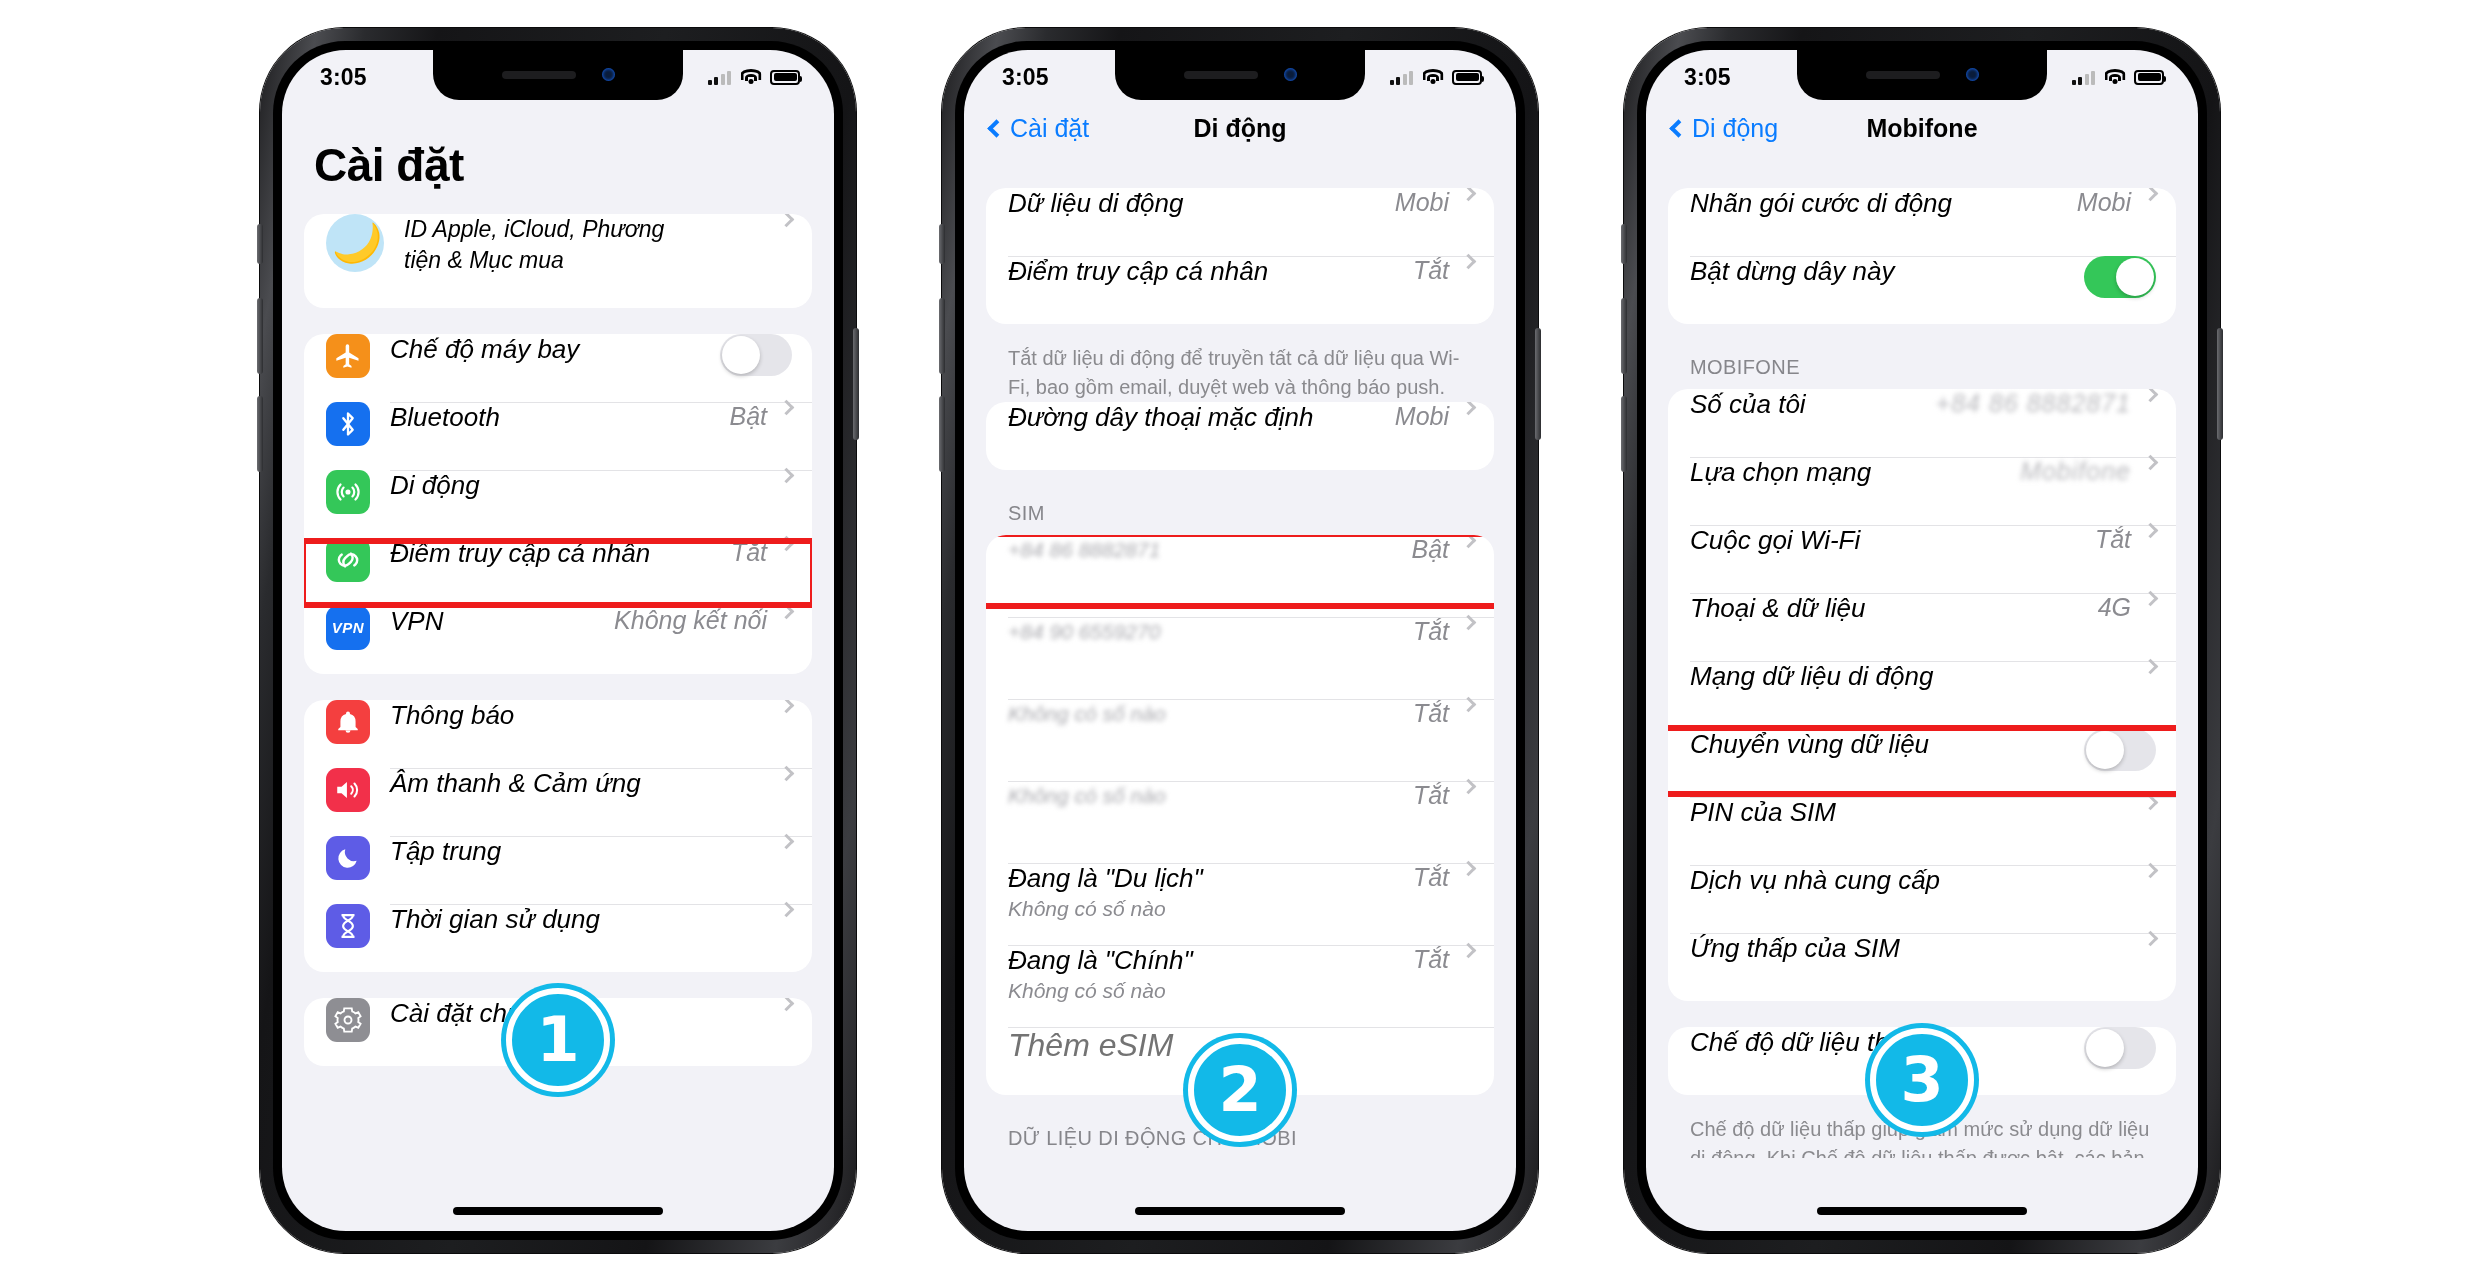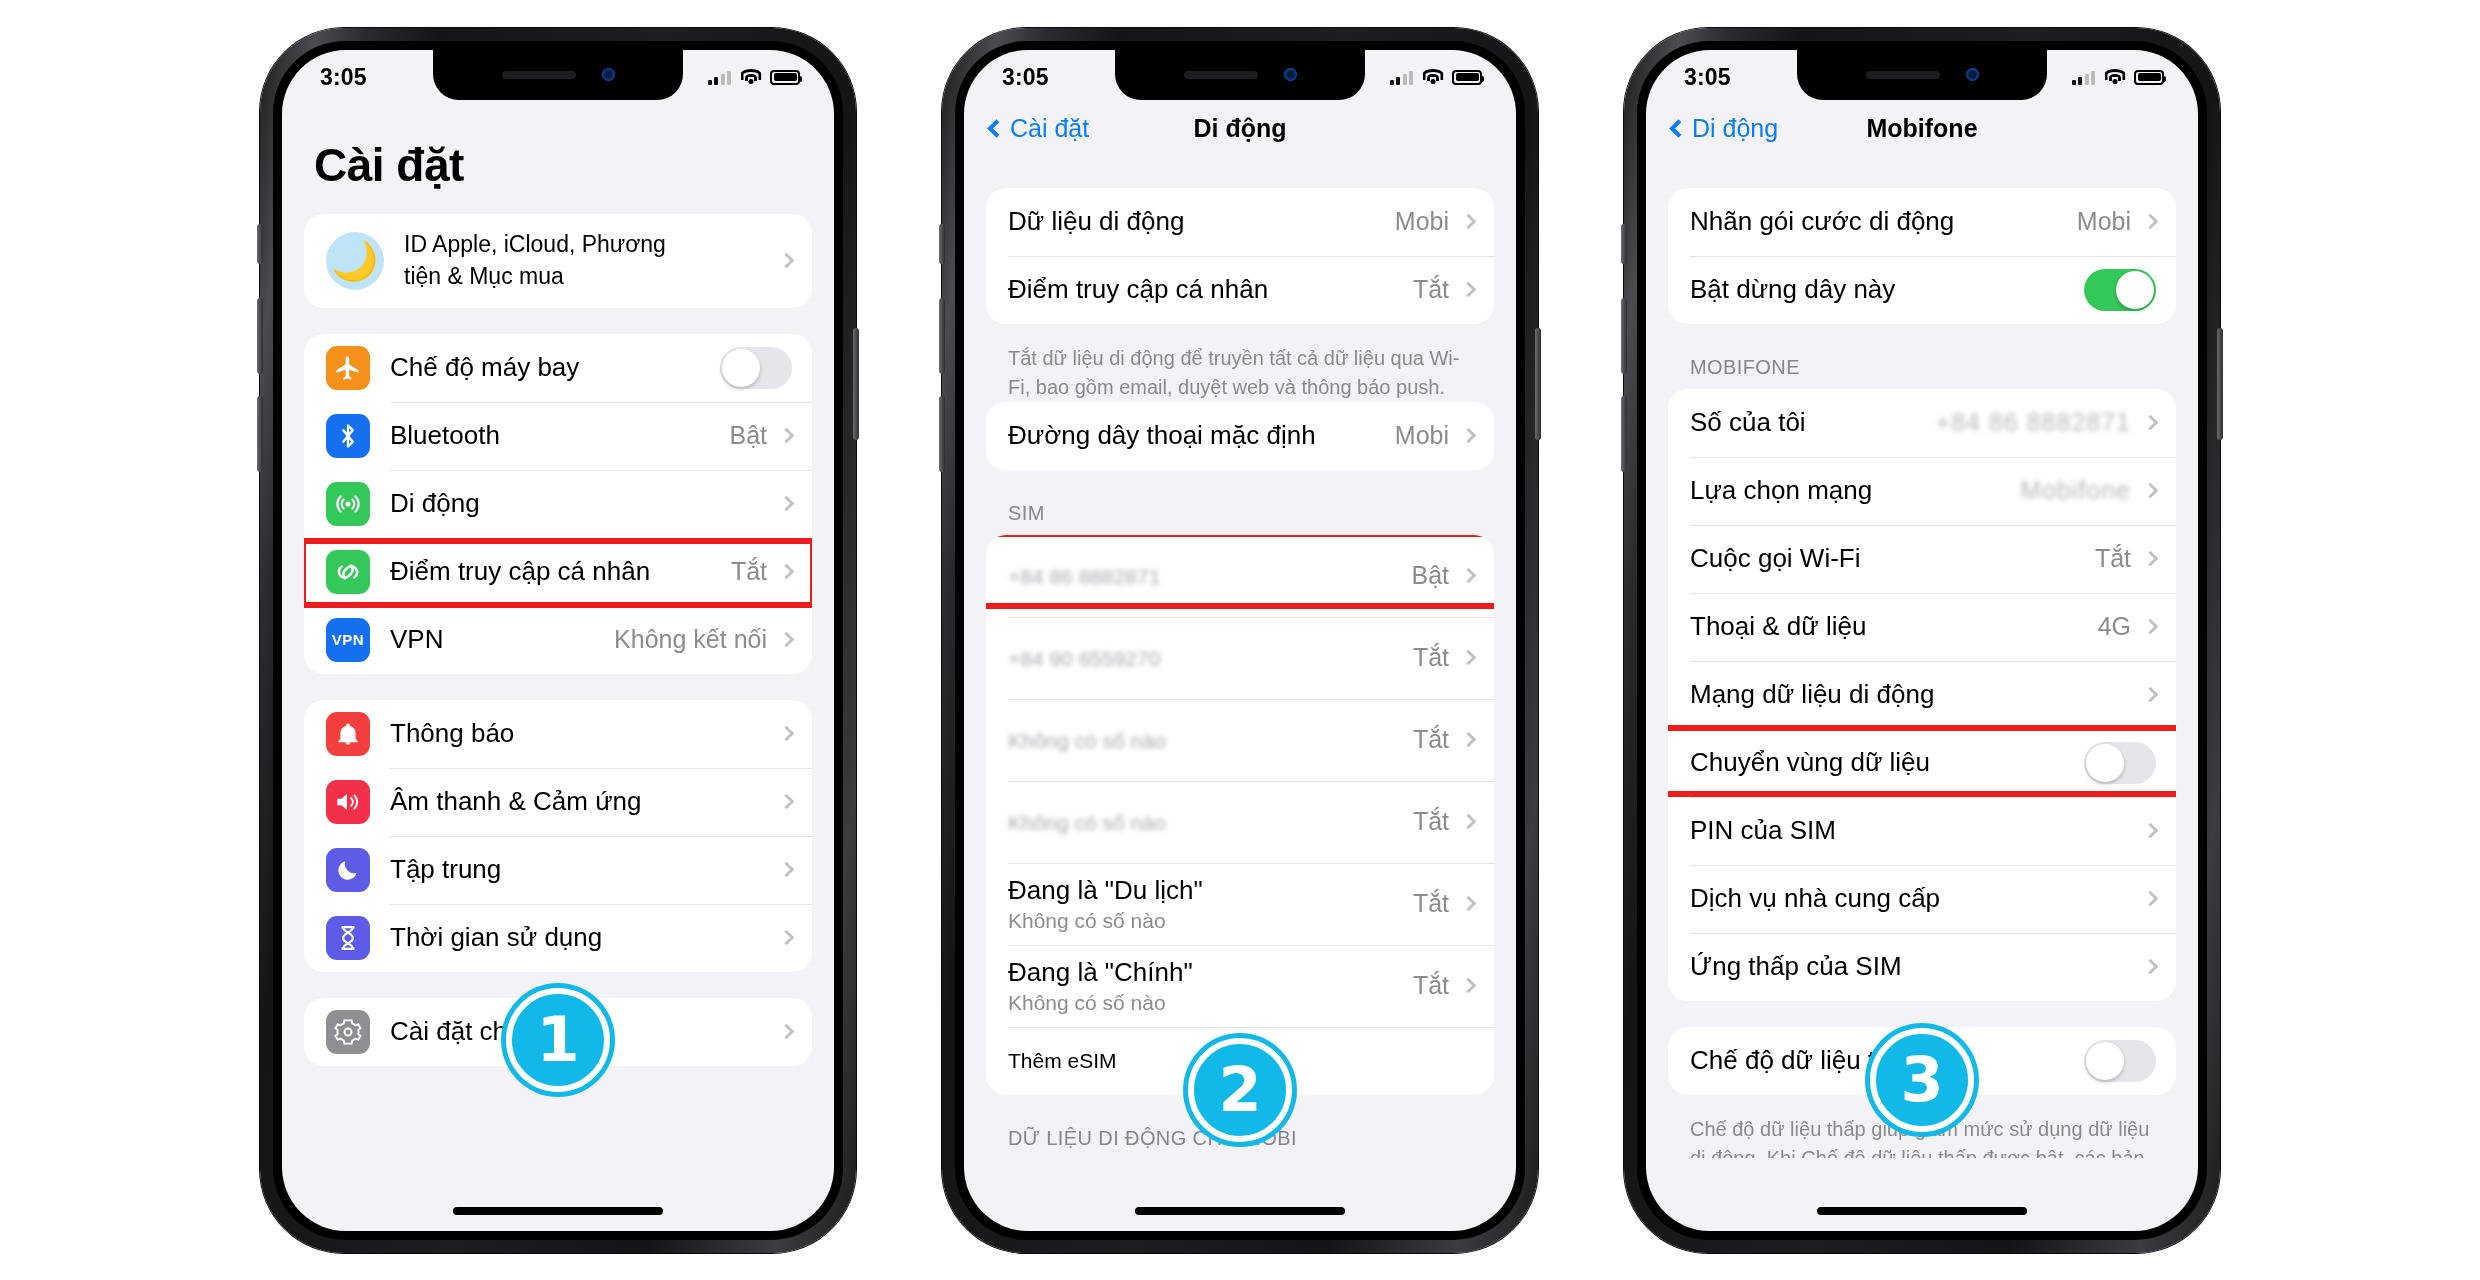--- a/index.html
+++ b/index.html
@@ -96,35 +96,35 @@
   }
   .back-btn { display: flex; align-items: center; gap: 7px; color: #0a7cff; font-size: 25px; cursor: pointer; }
   .chev-left { width: 13px; height: 13px; border-left: 4px solid #0a7cff; border-bottom: 4px solid #0a7cff; transform: rotate(45deg); display:inline-block; }
   .nav-title { position: absolute; left: 0; right: 0; text-align: center; font-size: 25px; font-weight: bold; color: #000; pointer-events: none; }
 
   
   .content { padding: 0 22px; position: relative; }
   .big-title { font-size: 46px; font-weight: bold; color: #000; padding: 38px 10px 22px 10px; letter-spacing: -.5px; }
   .group { background: #fff; border-radius: 20px; overflow: hidden; margin-bottom: 26px; }
   .group.tight { margin-bottom: 14px; }
-  .row { display: flex; align-items: center; min-height: 68px; padding: 0 20px 0 22px; position: relative; }
+  .row { display: flex; align-items: flex-start; min-height: 68px; padding: 0 20px 0 22px; position: relative; font-style: italic; }
   .row + .row::before { content:''; position:absolute; left: 22px; right: 0; top: 0; height: 1px; background: #e3e3e6; }
   .row.with-icon + .row.with-icon::before { left: 86px; }
   .icon-sq { width: 44px; height: 44px; border-radius: 11px; margin-right: 20px; flex: 0 0 auto; display:flex; align-items:center; justify-content:center; }
   .label { font-size: 26px; color: #000; }
   .label-sub { font-size: 21px; color: #8b8b90; margin-top: 3px; }
   .label-wrap { display: flex; flex-direction: column; }
   .value { margin-left: auto; font-size: 25px; color: #8b8b90; padding-right: 14px; white-space: nowrap; }
   .chev { width: 11px; height: 11px; border-top: 3px solid #c2c2c6; border-right: 3px solid #c2c2c6; transform: rotate(45deg); flex:0 0 auto; }
   .row .chev { margin-left: 0; }
   .row .value + .chev { margin-left: 0; }
   .row > .chev:not(.value + .chev) { margin-left: auto; }
   .group-header { font-size: 20px; color: #86868b; padding: 6px 16px 10px 22px; letter-spacing: .4px; }
   .footnote { font-size: 20px; color: #8a8a8e; line-height: 1.45; padding: 6px 18px 0 22px; }
-  .link-row { font-size: 21px; color: #000000; }
+  .link-row { font-size: 32px; color: #737373; }
 
   
   .toggle { margin-left: auto; width: 72px; height: 42px; border-radius: 21px; background: #e5e5ea; position: relative; flex:0 0 auto; }
   .toggle.on { background: #34c759; }
   .toggle .knob { position: absolute; top: 2px; left: 2px; width: 38px; height: 38px; border-radius: 50%; background: #fff; box-shadow: 0 2px 4px rgba(0,0,0,.22); }
   .toggle.on .knob { left: 32px; }
 
   
   .blurred { color: #b9b9bd; filter: blur(2.6px); letter-spacing: 1px; }
   .blur-sub { filter: blur(2.6px); color: #a9a9ae; }

